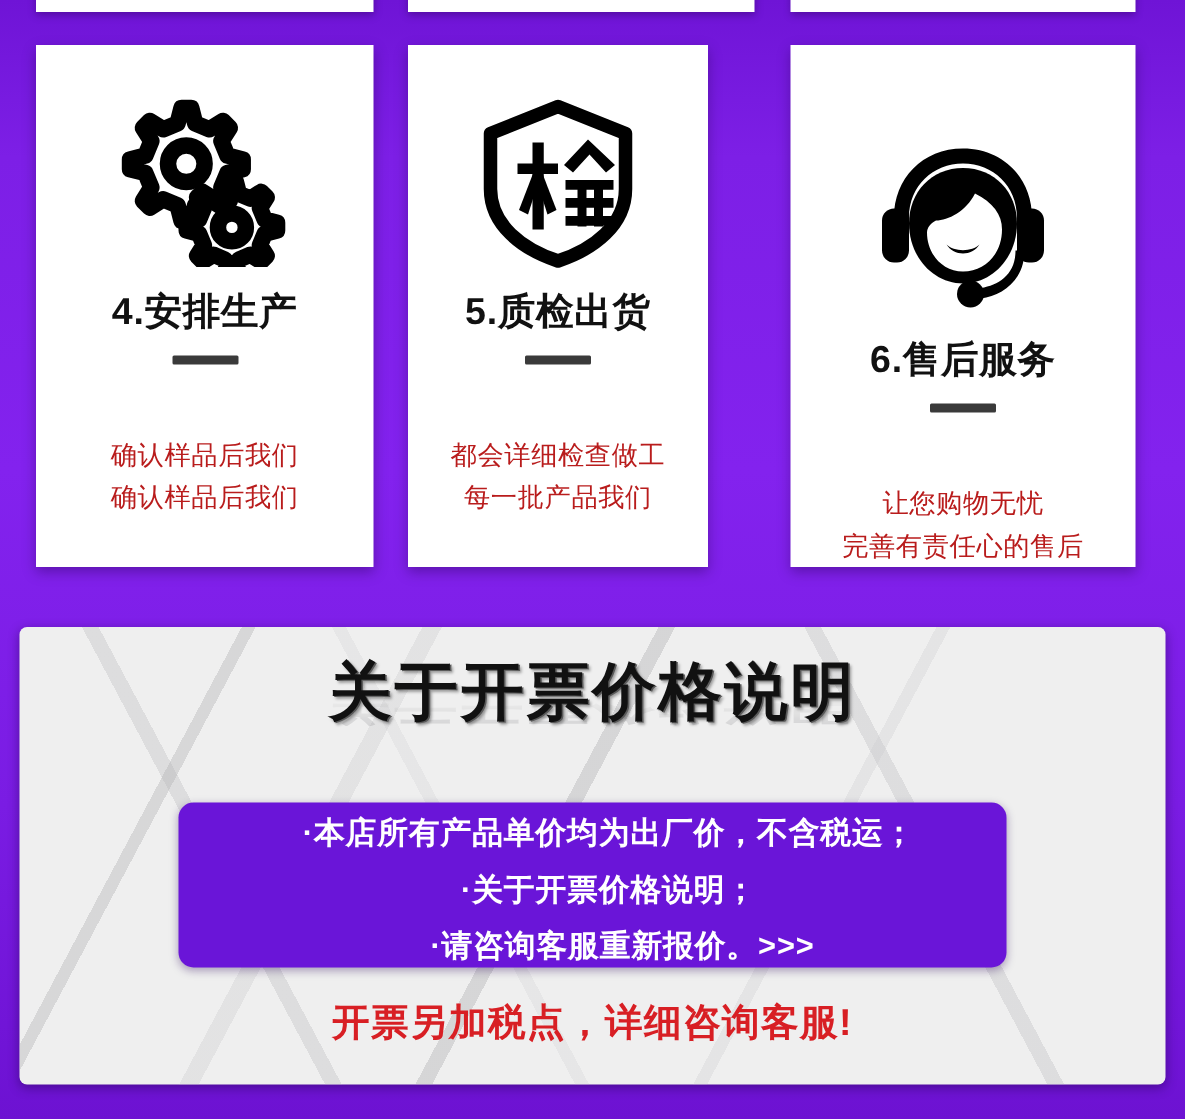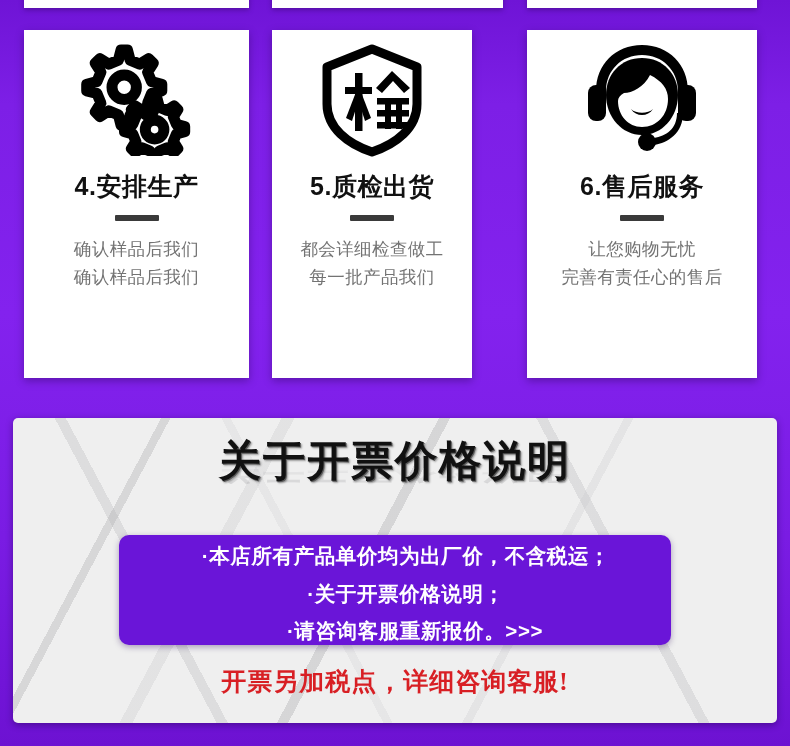--- a/index.html
+++ b/index.html
@@ -23,35 +23,36 @@
     position:absolute;top:-10px;height:18px;background:#ffffff;
     box-shadow:0 2px 5px rgba(40,0,80,.40);
   }
 
   
   .cards{position:absolute;left:0;top:30px;width:790px;height:348px;}
   .card{
     position:absolute;top:0;height:348px;background:#ffffff;
     box-shadow:0 3px 8px rgba(38,0,80,.40);
     display:flex;flex-direction:column;align-items:center;
-    box-sizing:border-box;
+    box-sizing:border-box;padding-top:22px;
   }
   .icon-wrap{
     height:140px;width:100%;
     display:flex;align-items:center;justify-content:center;
   }
   .icon-wrap svg{display:block;}
   .card-title{
     font-size:25px;font-weight:bold;color:#111111;letter-spacing:.5px;
     line-height:1;margin-top:4px;white-space:nowrap;
   }
   .rule{width:44px;height:6px;background:#3a3a3a;margin:16px 0 14px 0;border-radius:1px;}
   .card-desc{
-    font-size:17.5px;color:#737373;line-height:1.62;text-align:center;
+    font-size:17.5px;color:#b91c1c;line-height:1.62;text-align:center;
     letter-spacing:.4px;
+    margin-top:32px;
   }
   .card-desc div{white-space:nowrap;}
 
   
   .banner{
     position:absolute;left:13px;top:418px;width:764px;height:305px;
     border-radius:5px;overflow:hidden;
     box-shadow:0 2px 7px rgba(30,0,70,.45);
     background:#efefef;
   }
@@ -104,21 +105,20 @@
   .note-line{
     color:#ffffff;font-size:20.5px;font-weight:bold;line-height:1;
     letter-spacing:.6px;padding-left:22px;margin-bottom:17px;white-space:nowrap;text-align:center;
   }
   .note-line:last-child{margin-bottom:0;padding-left:40px;}
 
   .banner-footer{
     position:absolute;left:0;right:0;top:247px;text-align:center;
     color:#d81f24;font-size:25px;font-weight:bold;letter-spacing:1px;
     white-space:nowrap;
-    font-family:Liberation Serif, serif;
   }
 </style>
 </head>
 <body>
 
 <div id="page">
 
   <div class="backdrop"></div>
 
   <div class="strip">
@@ -169,21 +169,21 @@
         </svg>
       </div>
       <div class="card-title">5.质检出货</div>
       <div class="rule"></div>
       <div class="card-desc">
         <div>都会详细检查做工</div>
         <div>每一批产品我们</div>
       </div>
     </div>
 
-    <div class="card" style="left:527px;width:230px;">
+    <div class="card" style="left:527px;width:230px;justify-content:flex-end;">
       <div class="icon-wrap">
         <svg width="116" height="118" viewBox="0 0 116 118" aria-hidden="true">
           <g fill="#000000">
 
             <path d="M58 4 C31 4 12 24 12 50 l0 10 10 0 0-10 C22 29 38 14 58 14 C78 14 94 29 94 50 l0 10 10 0 0-10 C104 24 85 4 58 4 Z"></path>
 
             <rect x="4" y="44" width="18" height="36" rx="8"></rect>
             <rect x="94" y="44" width="18" height="36" rx="8"></rect>
 
             <path d="M58 17 C37 17 22 33 22 54 C22 76 38 94 58 94 C78 94 94 76 94 54 C94 33 79 17 58 17 Z"></path>

